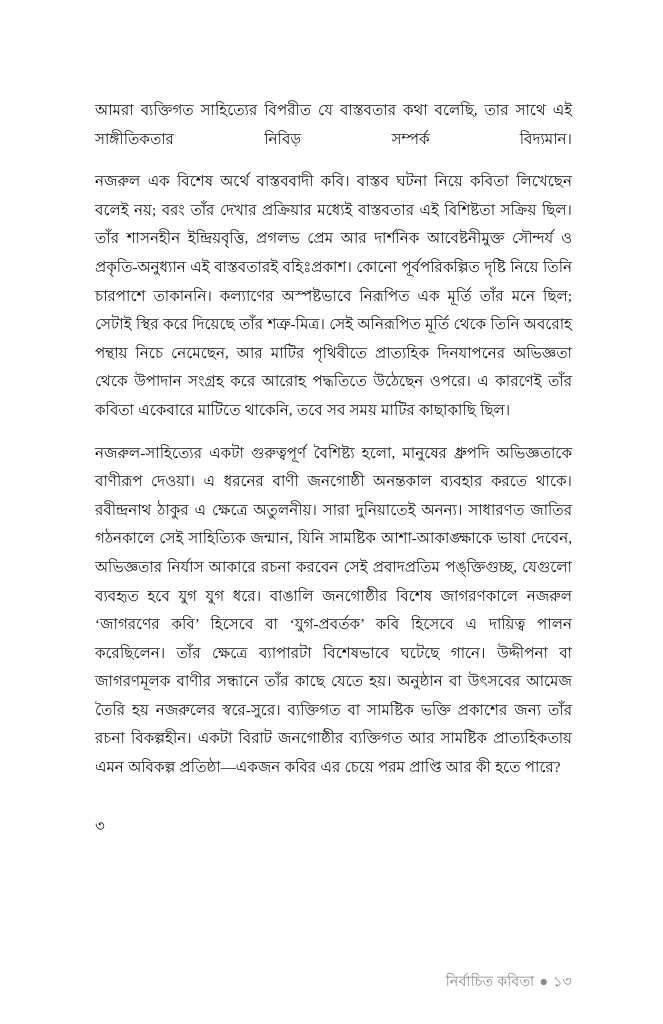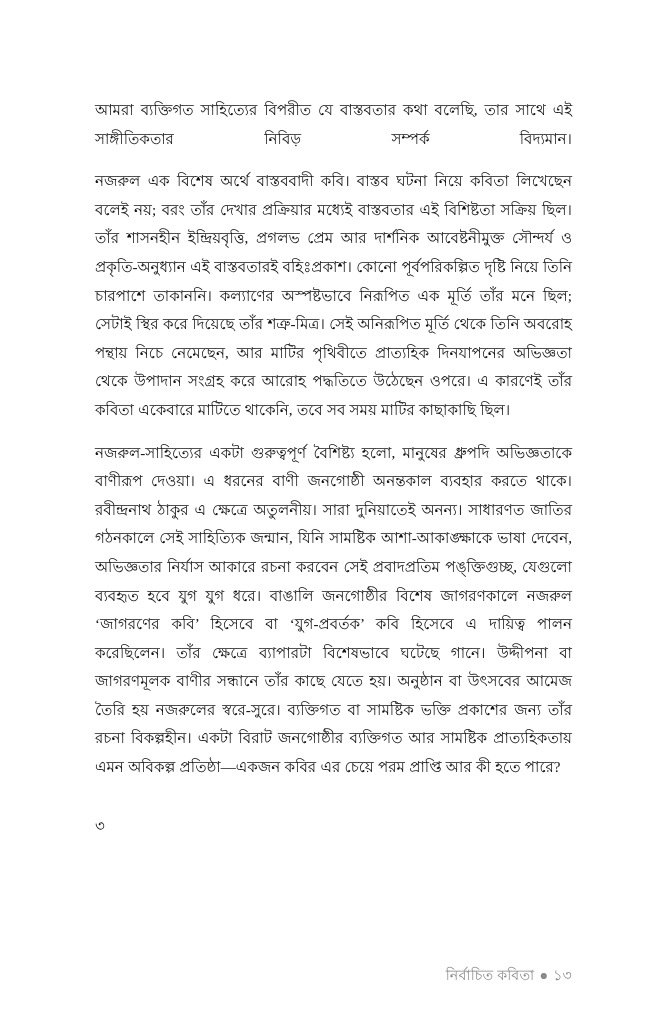--- a/index.html
+++ b/index.html
@@ -60,21 +60,21 @@
     line-height: 28.6px;
     color: #111111;
     text-align: left;
     margin: 30px 0 14px 0;
     font-weight: 400;
   }
 
   .footer {
     position: absolute;
     right: 91px;
-    bottom: 39px;
+    bottom: 33px;
     width: 420px;
     text-align: right;
     font-family: "Liberation Serif", "DejaVu Serif", serif;
     font-size: 14.2px;
     line-height: 20px;
     color: #8a8a8a;
     letter-spacing: 0.2px;
     white-space: nowrap;
   }
 

